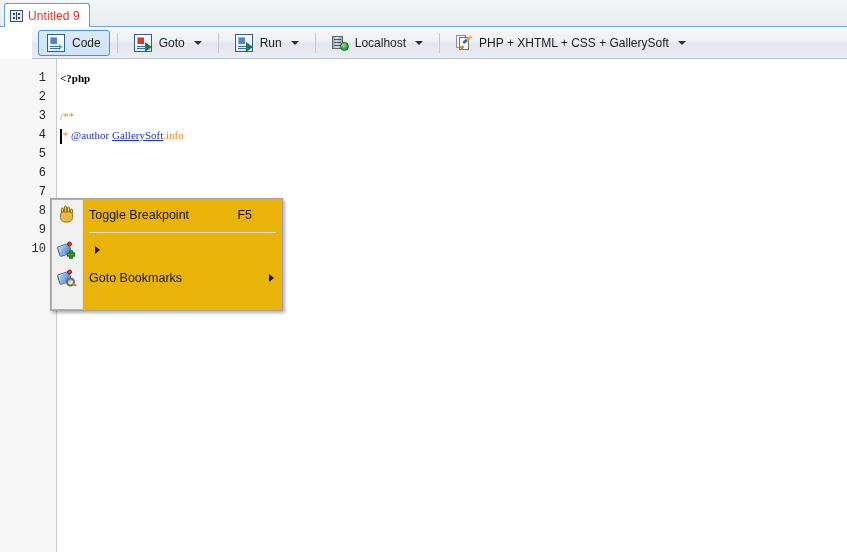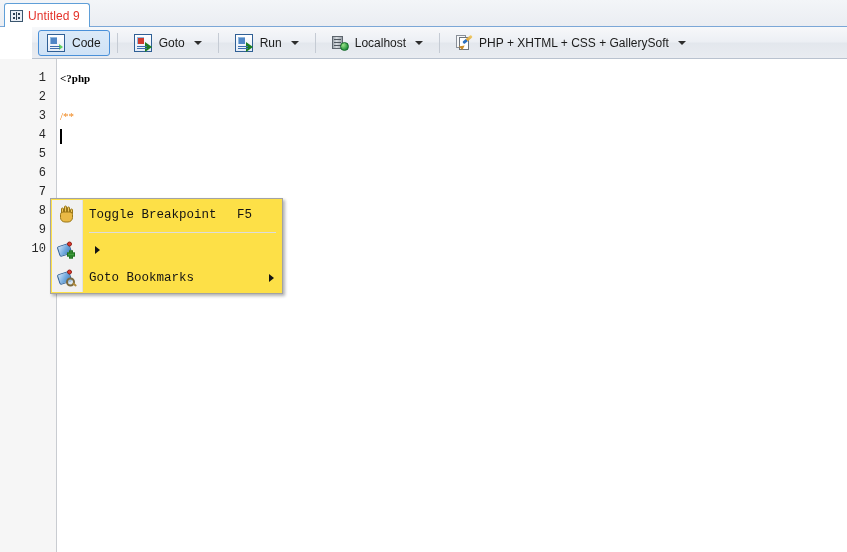--- a/index.html
+++ b/index.html
@@ -295,27 +295,26 @@
     height: 15px;
     background: #000000;
   }
 
   
   #ctxmenu {
     position: absolute;
     left: 50px;
     top: 139px;
     width: 233px;
-    background: #fde047;
+    background: #eab308;
     border: 1px solid #a3a3a3;
     box-shadow: 2px 2px 3px rgba(0,0,0,.30);
     box-sizing: border-box;
     z-index: 20;
-    padding: 2px 0 1px 0;
-    font-family: Liberation Mono, monospace;
+    padding: 2px 0 18px 0;
   }
   #ctxmenu .gutterstrip {
     position: absolute;
     left: 1px; top: 1px;
     width: 30px;
     bottom: 1px;
     background: #f1f1f1;
     border-right: 1px solid #e2e2e2;
   }
   .menu-item {
@@ -508,20 +507,21 @@
         <div class="ln" style="top: 105px;">6</div>
         <div class="ln" style="top: 124px;">7</div>
         <div class="ln" style="top: 143px;">8</div>
         <div class="ln" style="top: 162px;">9</div>
         <div class="ln" style="top: 181px;">10</div>
       </div>
     <div id="codearea">
         <div class="code-line" style="top: 10px; left: 2px;"><span class="tok-tag">&lt;?php</span></div>
         <div class="code-line" style="top: 29px; left: 2px;"></div>
         <div class="code-line" style="top: 48px; left: 2px;"><span class="tok-cmt">/**</span></div>
+        <div class="code-line" style="top: 67px; left: 2px;"><span class="tok-cmt"> * </span><span class="tok-phpdoc">@author</span><span class="tok-cmt"> </span><span class="tok-link">GallerySoft</span><span class="tok-cmt">.info</span></div>
         <div class="code-line" style="top: 86px; left: 2px;"></div>
         <div class="code-line" style="top: 105px; left: 2px;"></div>
         <div class="code-line" style="top: 124px; left: 2px;"></div>
         <div class="code-line" style="top: 143px; left: 2px;"></div>
         <div class="code-line" style="top: 162px; left: 2px;"></div>
         <div class="code-line" style="top: 181px; left: 2px;"><span class="tok-tag">?&gt;</span></div>
       </div>
 
     <div class="caret-bar" style="left:60px; top:70px;"></div>
 

